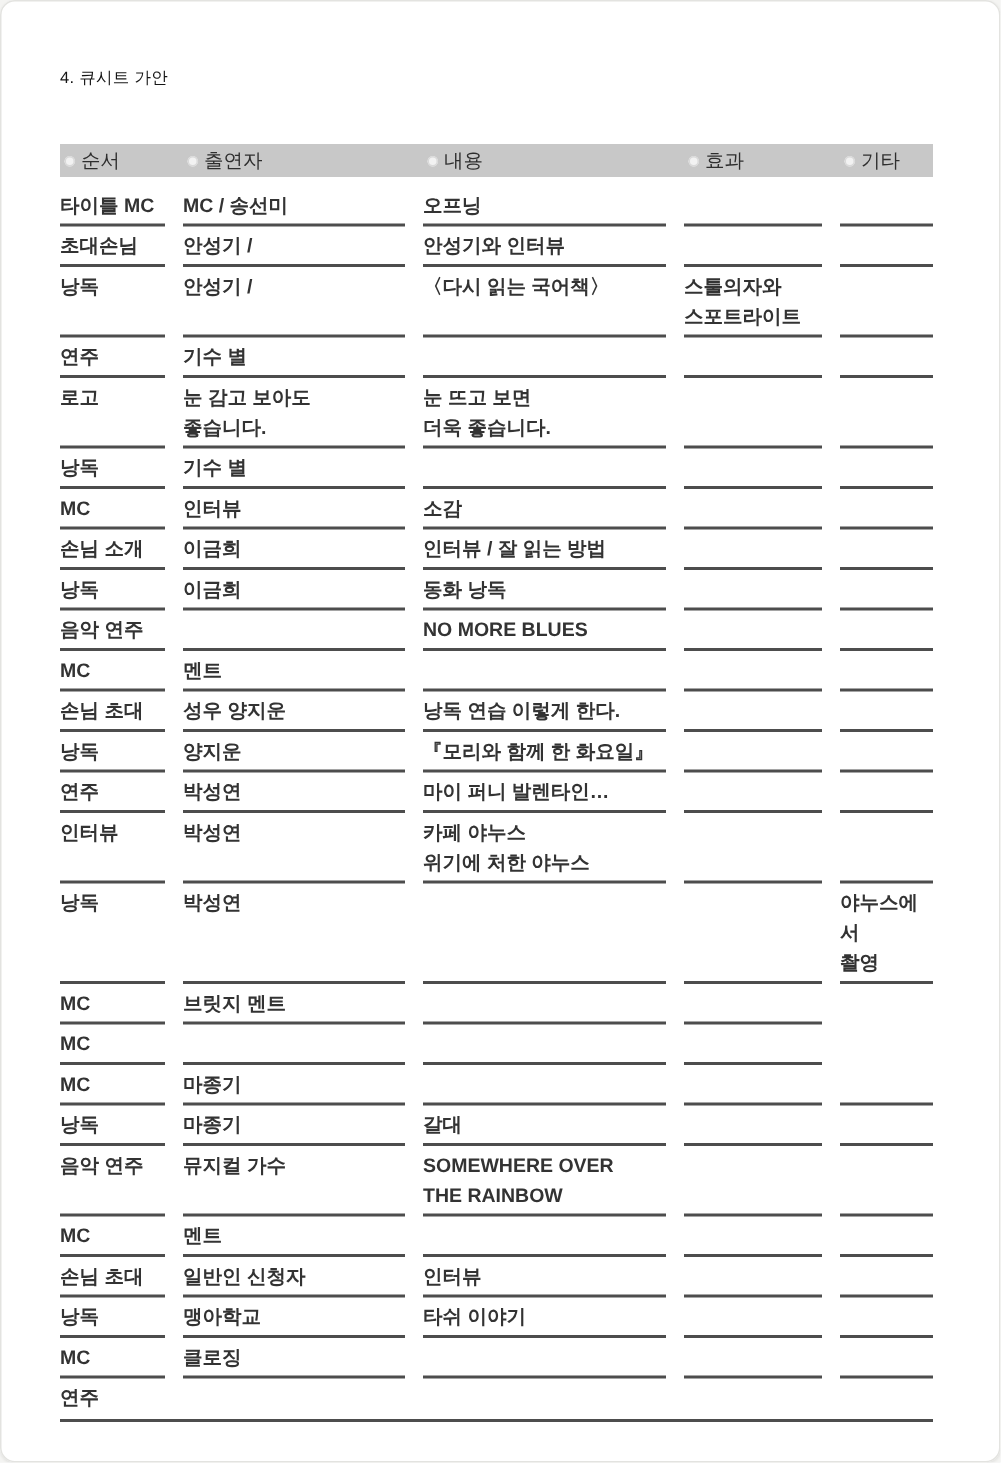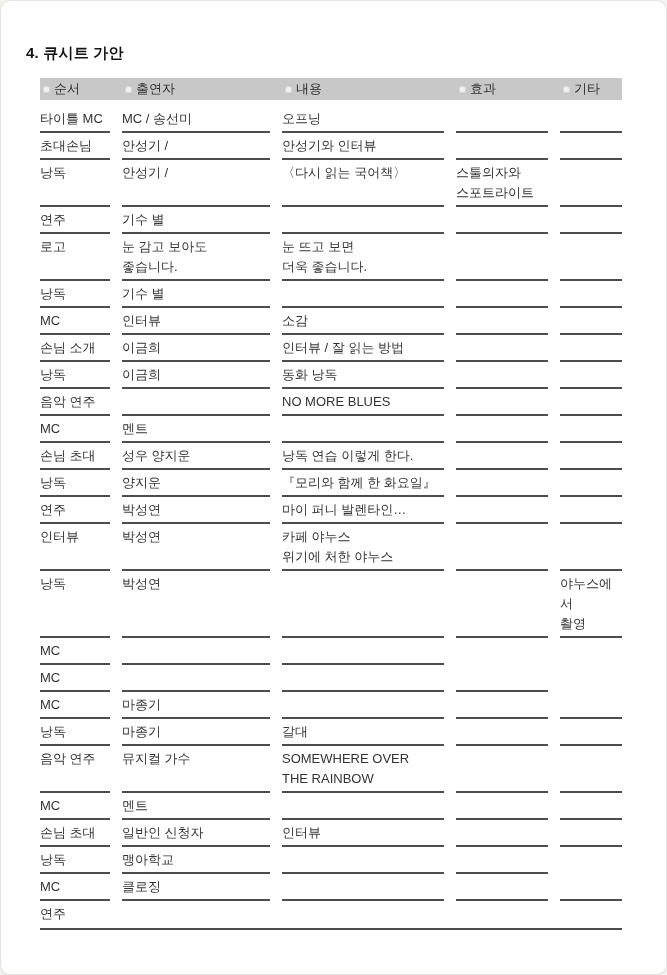--- a/index.html
+++ b/index.html
@@ -9,29 +9,29 @@
     width:667px; height:975px;
     margin:0 auto;
     background:#ffffff;
     border-radius:10px;
     box-shadow: inset 0 0 0 1px #e3e3e0, 0 1px 2px rgba(0,0,0,0.08);
     box-sizing:border-box;
     overflow:hidden;
   }
   .title {
     margin:0;
-    padding:44px 0 0 26px;
-    font-size:15px;
-    font-weight:bold;
+    padding:44px 0 0 40px;
+    font-size:11px;
+    font-weight:normal;
     color:#141414;
     letter-spacing:0.2px;
   }
   .cuesheet {
     position:absolute;
-    left:40px; top:78px;
+    left:40px; top:96px;
     width:582px;
   }
   .thead {
     display:grid;
     grid-template-columns:70px 148px 162px 92px 62px;
     column-gap:12px;
     align-items:center;
     height:22px;
     background:#c8c8c8;
     margin-bottom:6px;
@@ -50,20 +50,21 @@
     border-radius:50%;
     background:#f2f2f2;
     box-shadow: inset 0 0 0 1px #d9d9d9;
     margin:0 4px 0 3px;
     flex:0 0 auto;
   }
   .row {
     display:grid;
     grid-template-columns:70px 148px 162px 92px 62px;
     column-gap:12px;
+    font-weight:bold;
   }
   .cell {
     box-sizing:border-box;
     border-bottom:2px solid #4d4d4d;
     padding:3px 0 2px;
     min-height:27px;
     font-size:13px;
     line-height:20px;
     color:#333333;
     white-space:pre-line;
@@ -214,20 +215,21 @@
         <div class="row">
           <div class="cell">낭독</div>
           <div class="cell">박성연</div>
           <div class="cell"></div>
           <div class="cell"></div>
           <div class="cell">야누스에서
 촬영</div>
         </div>
         <div class="row">
           <div class="cell">MC</div>
+          <div class="cell">브릿지 멘트</div>
           <div class="cell"></div>
           <div class="cell"></div>
         </div>
         <div class="row">
           <div class="cell">MC</div>
           <div class="cell"></div>
           <div class="cell"></div>
           <div class="cell"></div>
         </div>
         <div class="row">
@@ -262,20 +264,21 @@
         <div class="row">
           <div class="cell">손님 초대</div>
           <div class="cell">일반인 신청자</div>
           <div class="cell">인터뷰</div>
           <div class="cell"></div>
           <div class="cell"></div>
         </div>
         <div class="row">
           <div class="cell">낭독</div>
           <div class="cell">맹아학교</div>
+          <div class="cell">타쉬 이야기</div>
           <div class="cell"></div>
           <div class="cell"></div>
         </div>
         <div class="row">
           <div class="cell">MC</div>
           <div class="cell">클로징</div>
           <div class="cell"></div>
           <div class="cell"></div>
           <div class="cell"></div>
         </div>

